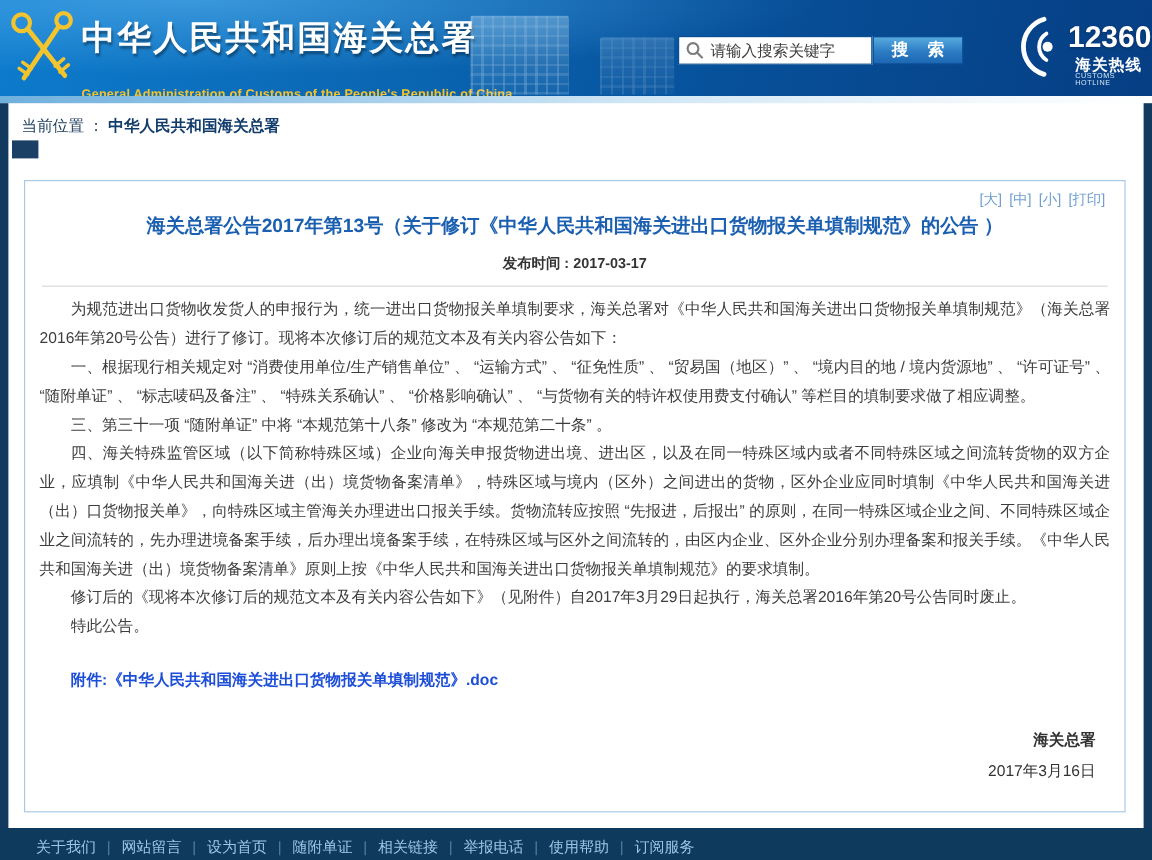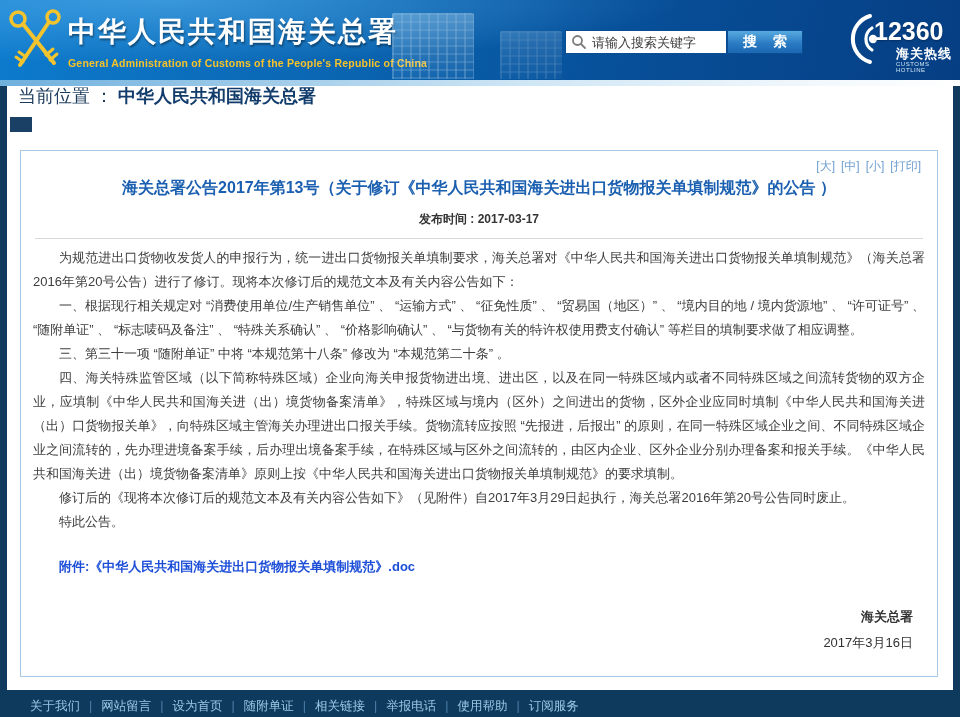--- a/index.html
+++ b/index.html
@@ -12,21 +12,21 @@
     background:
       radial-gradient(120% 170% at 16% 0%, rgba(96,184,242,.55), rgba(96,184,242,0) 46%),
       linear-gradient(103deg, #0d7bcd 0%, #0a64b0 38%, #07519b 62%, #063e83 100%);
   }
   .header-strip { position:absolute; left:0; top:80px; width:960px; height:6px;
     background:linear-gradient(90deg,#6fb0dd,#cfe6f5 55%,#f2f8fc 85%,#ffffff); }
   .emblem { position:absolute; left:6px; top:6px; width:60px; height:68px; }
   .titles { position:absolute; left:68px; top:13px; }
   .site-title { font-size:28px; font-weight:bold; color:#ffffff; letter-spacing:2px;
     text-shadow:1px 2px 2px rgba(0,0,0,.4); }
-  .site-subtitle { margin-top:6px; font-size:10.5px; font-weight:bold; color:#f7c32a; letter-spacing:.2px; }
+  .site-subtitle { margin-top:22px; font-size:10.5px; font-weight:bold; color:#f7c32a; letter-spacing:.2px; }
   .bld { position:absolute; border-radius:2px 2px 0 0;
     background:
       linear-gradient(180deg, rgba(215,238,253,.6), rgba(150,200,235,.15)),
       repeating-linear-gradient(90deg, rgba(255,255,255,.4) 0 2px, transparent 2px 9px),
       repeating-linear-gradient(180deg, rgba(255,255,255,.3) 0 2px, transparent 2px 8px); }
   .bld1 { left:392px; top:13px; width:82px; height:66px; opacity:.5; }
   .bld2 { left:500px; top:31px; width:62px; height:48px; opacity:.3; }
 
   .search-wrap { position:absolute; left:565px; top:30px; height:24px; display:flex; }
   .search-box { position:relative; }
@@ -35,29 +35,29 @@
     font-family:"Liberation Sans","DejaVu Sans",sans-serif; }
   .search-box input::placeholder { color:#3c3c3c; opacity:1; }
   .mag { position:absolute; left:6px; top:4px; width:16px; height:16px; }
   .search-btn { width:76px; height:24px; border:1px solid #0b4d92; cursor:pointer;
     background:linear-gradient(180deg,#58abdf 0%, #2b7cc4 55%, #1c67b2 100%);
     color:#fff; font-size:14px; font-weight:bold; letter-spacing:6px; padding-left:6px;
     font-family:"Liberation Sans","DejaVu Sans",sans-serif; }
 
   .hotline { position:absolute; left:840px; top:9px; width:116px; height:64px; color:#fff; }
   .hotline-arcs { position:absolute; left:0; top:2px; }
-  .hotline-number { position:absolute; left:34px; top:8px; font-size:25px; font-weight:bold;
+  .hotline-number { position:absolute; left:50px; top:8px; font-size:25px; font-weight:bold;
     letter-spacing:0; text-shadow:0 1px 2px rgba(0,0,0,.3); }
   .hotline-label { position:absolute; left:56px; top:36px; font-size:13px; font-weight:bold; letter-spacing:1px; }
   .hotline-sub { position:absolute; left:56px; top:52px; font-size:6px; color:#cfe6f5; letter-spacing:.5px; }
 
   
   .edge { position:absolute; top:86px; width:7px; height:604px; background:#123a5f; }
   .edge-left { left:0; } .edge-right { right:0; }
-  .breadcrumb { position:absolute; left:18px; top:84px; font-size:18px; color:#1a3a5c; }
+  .breadcrumb { position:absolute; left:18px; top:96px; font-size:13px; color:#1a3a5c; }
   .breadcrumb .crumb-current { font-weight:bold; color:#123c6b; text-decoration:none; cursor:pointer; }
   .corner-accent { position:absolute; left:10px; top:117px; width:22px; height:15px; background:#1b4066; }
 
   
   .article-box { position:absolute; left:20px; top:150px; width:918px; min-height:527px;
     border:1px solid #aac9e5; background:#fff; }
   .font-controls { position:absolute; top:7px; right:16px; display:flex; gap:6px;
     font-size:12px; color:#6f9fd0; }
   .font-controls a { color:#6f9fd0; text-decoration:none; cursor:pointer; }
   .article-title { margin:27px 40px 0; text-align:center; font-size:16px; font-weight:bold; color:#1b5fb0; }

